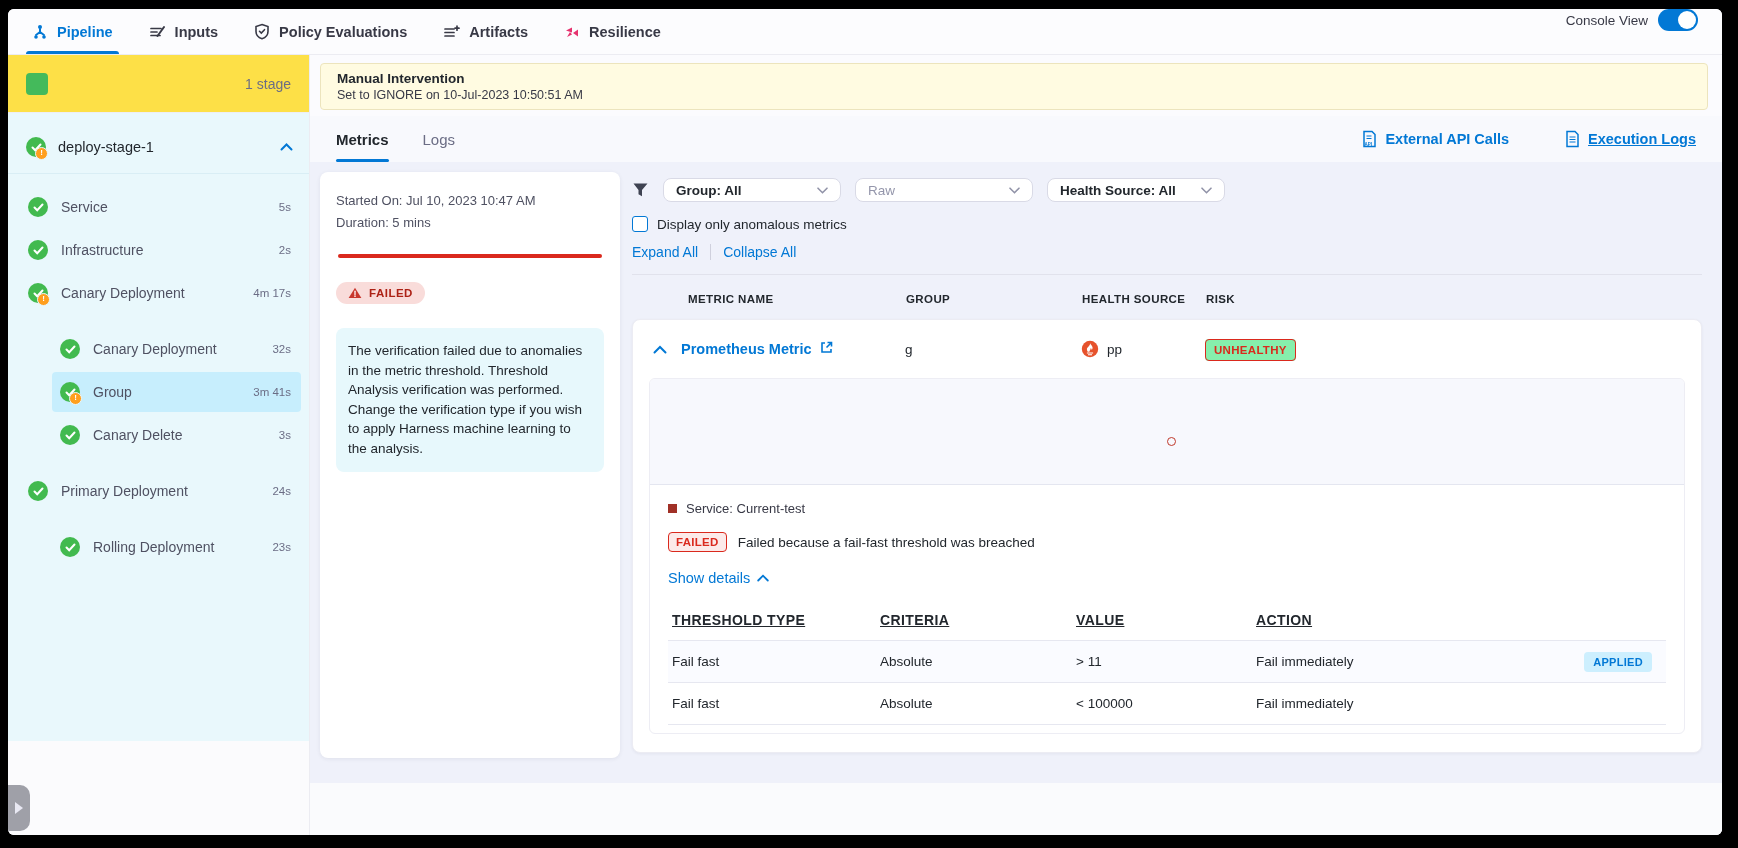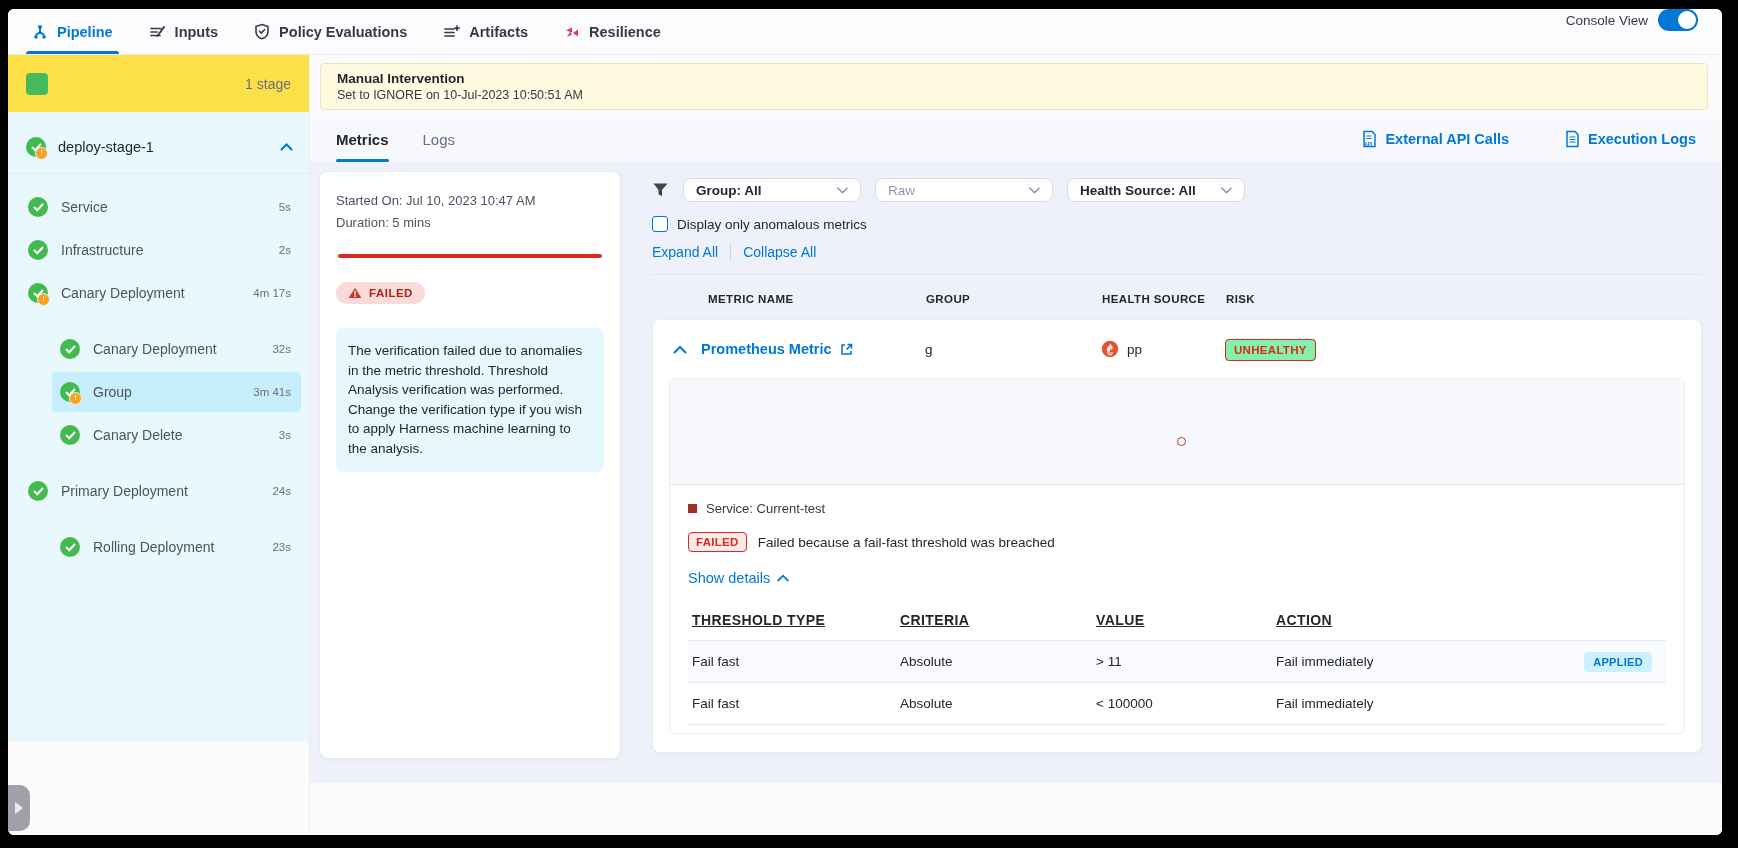--- a/index.html
+++ b/index.html
@@ -46,23 +46,23 @@
   .banner-zone { background:#fbfbfe; padding:8px 14px 6px 10px; }
   .banner { background:#fffbe1; border:1px solid #ece4bd; border-radius:4px; padding:7px 16px; }
   .banner-title { font-size:13.5px; font-weight:700; color:#22272d; }
   .banner-sub { font-size:12.5px; color:#383946; margin-top:2px; }
   .tabs-row { height:46px; background:#f8f9fd; display:flex; align-items:center; padding:0 26px; flex-shrink:0; }
   .ctab { height:100%; display:flex; align-items:center; margin-right:34px; font-size:15px; font-weight:700; color:#22272d; position:relative; cursor:pointer; }
   .ctab.active::after { content:""; position:absolute; left:0; right:0; bottom:0; height:3px; background:#0278d5; border-radius:3px; }
   .ctab.inactive { color:#6b6d85; font-weight:400; }
   .io-links { margin-left:auto; display:flex; align-items:center; }
   .io-link { display:flex; align-items:center; gap:8px; color:#0278d5; font-weight:700; font-size:14.5px; cursor:pointer; }
-  .io-link + .io-link { margin-left:56px; }
-
-  .metrics-body { flex:1; display:flex; padding:10px 20px 0 10px; gap:32px; min-height:0; }
+  .io-link + .io-link { margin-left:56px;text-decoration:underline; }
+
+  .metrics-body { flex:1; display:flex; padding:10px 20px 0 10px; gap:12px; min-height:0; }
   .main-footer { height:52px; background:#fafbfd; }
 
   
   .summary-card { width:300px; height:586px; flex-shrink:0; background:#fff; border-radius:8px; box-shadow:0 1px 4px rgba(40,41,61,.08); padding:18px 16px; }
   .meta-line { font-size:13px; color:#4f5162; line-height:1.7; }
   .prog { height:4px; background:#da291d; border-radius:2px; margin:20px 2px 24px; }
   .failed-pill { display:inline-flex; align-items:center; gap:7px; background:#f9dcda; border-radius:12px; padding:5px 12px; font-size:11.5px; font-weight:700; letter-spacing:.5px; color:#ad2216; }
   .msg-box { margin-top:24px; background:#e7f8fc; border-radius:8px; padding:13px 12px; font-size:13.5px; color:#22272d; line-height:1.45; }
 
   
@@ -76,21 +76,21 @@
   .links-row { display:flex; align-items:center; gap:12px; margin-top:12px; }
   .blue-link { color:#0278d5; font-size:14px; cursor:pointer; }
   .vdiv { width:1px; height:16px; background:#cfd0dd; }
   .hr { border-top:1px solid #e1e2ec; margin-top:14px; }
 
   .mt-head { display:flex; align-items:center; padding:18px 0 14px 56px; font-size:11.5px; font-weight:700; letter-spacing:.4px; color:#22272d; }
   .col-name { width:218px; } .col-group { width:176px; } .col-hs { width:124px; } .col-risk { flex:1; }
 
   .metric-card { background:#fff; border:1px solid #ececf3; border-radius:8px; box-shadow:0 1px 3px rgba(40,41,61,.06); }
   .metric-row { display:flex; align-items:center; height:58px; padding:0 20px; }
-  .mr-namebox { width:224px; display:flex; align-items:center; gap:8px; margin-left:14px; }
+  .mr-namebox { width:224px; display:flex; gap:8px; margin-left:14px; }
   .mr-name { color:#0278d5; font-size:14.5px; font-weight:600; cursor:pointer; }
   .mr-group { width:176px; font-size:13.5px; color:#22272d; }
   .mr-hs { width:124px; display:flex; align-items:center; gap:8px; font-size:13.5px; color:#22272d; }
   .risk-badge { border:1.5px solid #da291d; color:#da291d; background:#86efac; font-size:11.5px; font-weight:700; letter-spacing:.3px; padding:4px 8px; border-radius:4px; }
 
   .detail { margin:0 16px 18px; border:1px solid #ededf4; border-radius:6px; overflow:hidden; background:#fff; }
   .chart { height:106px; background:#f7f8fd; position:relative; border-bottom:1px solid #e4e6f0; }
   .chart-point { position:absolute; left:50%; top:55%; width:9px; height:9px; border:1.6px solid #c0392b; border-radius:50%; background:transparent; }
   .detail-body { padding:16px 18px 8px; }
   .legend { display:flex; align-items:center; gap:9px; font-size:13px; color:#383946; }

